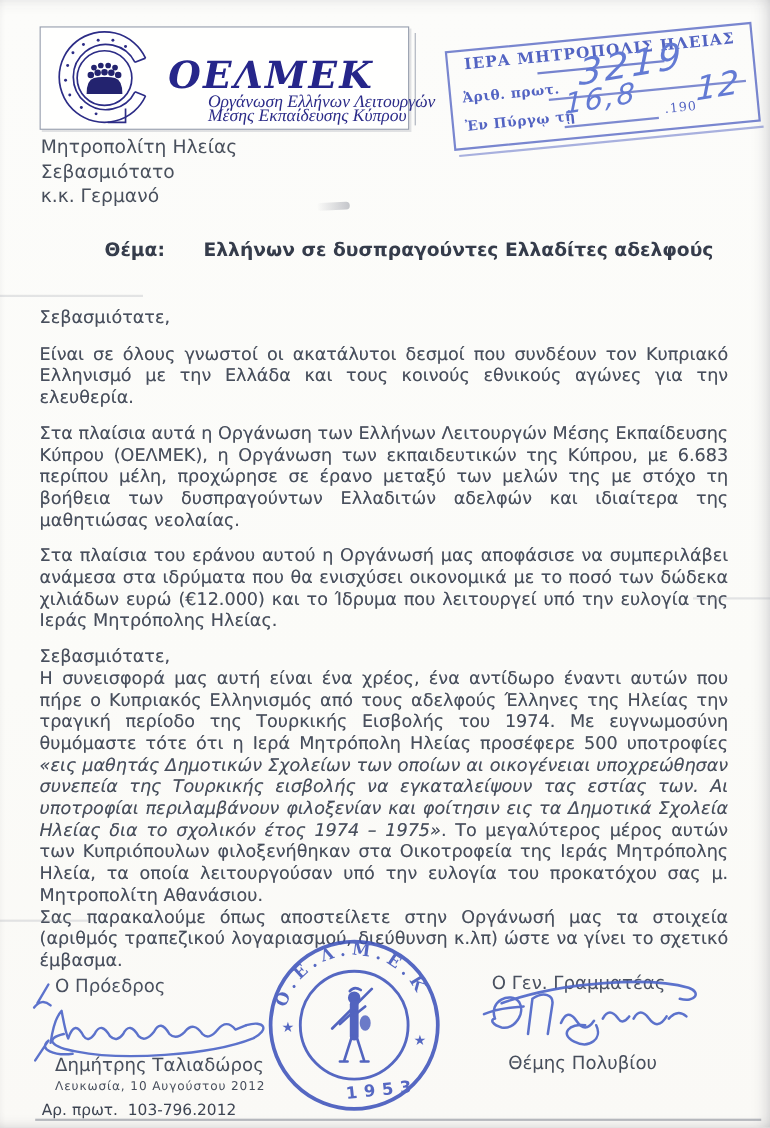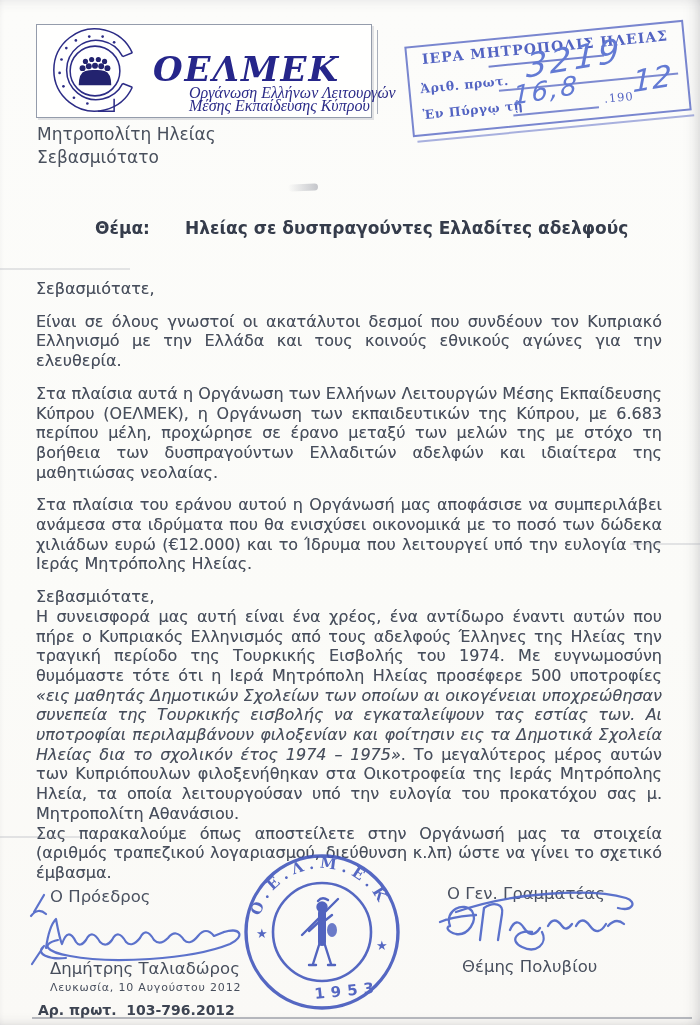--- a/index.html
+++ b/index.html
@@ -51,21 +51,21 @@
   .body{position:absolute;left:36px;top:279px;width:626px;
     font-size:16px;line-height:19.7px;text-align:justify;color:#474e5c;
     text-shadow:0 0 .4px rgba(71,78,92,.45);}
   .body p{margin:0 0 13px 0;}
   .body p.tight{margin:0;}
   .quote{font-style:italic;}
   
   .sig-title-left{position:absolute;left:50px;top:887px;font-size:16.5px;color:#4a5160;}
   .sig-name-left{position:absolute;left:50px;top:959px;font-size:16.5px;color:#474e5c;}
   .sig-date{position:absolute;left:50px;top:981px;font-size:11px;color:#474e5c;letter-spacing:.8px;}
-  .sig-protocol{position:absolute;left:38px;top:1002px;font-size:14px;font-weight:bold;color:#3d4452;white-space:pre;}
+  .sig-protocol{position:absolute;left:38px;top:1002px;font-size:14px;font-weight:normal;color:#3d4452;white-space:pre;}
   .sig-title-right{position:absolute;left:447px;top:884px;font-size:16.5px;color:#4a5160;}
   .sig-name-right{position:absolute;left:462px;top:957px;font-size:16.5px;color:#474e5c;}
   .ink-svg{position:absolute;pointer-events:none;}
   .crease{position:absolute;background:rgba(160,164,175,.28);}
   .bottom-line{position:absolute;left:32px;top:1017px;width:660px;height:1.5px;background:rgba(100,106,122,.45);}
   .smudge{position:absolute;left:288px;top:184px;width:30px;height:7px;border-radius:4px;
     background:linear-gradient(90deg,rgba(150,152,160,0),rgba(140,143,155,.5));transform:rotate(-3deg);}
 </style>
 </head>
 <body>
@@ -122,27 +122,28 @@
     <div class="rstamp-label2">Ἐν Πύργῳ τῇ</div>
     <div class="rstamp-line2"></div>
     <div class="hand hand-date">16,8</div>
     <div class="rstamp-preprint">.190</div>
     <div class="hand hand-year">12</div>
   </div>
 
   <div class="recipient">
     <div>Μητροπολίτη Ηλείας</div>
     <div>Σεβασμιότατο</div>
+    <div>κ.κ. Γερμανό</div>
   </div>
 
   <div class="smudge"></div>
 
   <div class="subject">
     <span class="subject-label">Θέμα:</span>
-    <span class="subject-text">Ηλείας σε δυσπραγούντες Ελλαδίτες αδελφούς</span>
+    <span class="subject-text">Ελλήνων σε δυσπραγούντες Ελλαδίτες αδελφούς</span>
   </div>
 
   <div class="body">
     <p>Σεβασμιότατε,</p>
     <p>Είναι σε όλους γνωστοί οι ακατάλυτοι δεσμοί που συνδέουν τον Κυπριακό Ελληνισμό με την Ελλάδα και τους κοινούς εθνικούς αγώνες για την ελευθερία.</p>
     <p>Στα πλαίσια αυτά η Οργάνωση των Ελλήνων Λειτουργών Μέσης Εκπαίδευσης Κύπρου (ΟΕΛΜΕΚ), η Οργάνωση των εκπαιδευτικών της Κύπρου, με 6.683 περίπου μέλη, προχώρησε σε έρανο μεταξύ των μελών της με στόχο τη βοήθεια των δυσπραγούντων Ελλαδιτών αδελφών και ιδιαίτερα της μαθητιώσας νεολαίας.</p>
     <p>Στα πλαίσια του εράνου αυτού η Οργάνωσή μας αποφάσισε να συμπεριλάβει ανάμεσα στα ιδρύματα που θα ενισχύσει οικονομικά με το ποσό των δώδεκα χιλιάδων ευρώ (€12.000) και το Ίδρυμα που λειτουργεί υπό την ευλογία της Ιεράς Μητρόπολης Ηλείας.</p>
     <p class="tight">Σεβασμιότατε,</p>
     <p class="tight"><span>Η συνεισφορά μας αυτή είναι ένα χρέος, ένα αντίδωρο έναντι αυτών που πήρε ο Κυπριακός Ελληνισμός από τους αδελφούς Έλληνες της Ηλείας την τραγική περίοδο της Τουρκικής Εισβολής του 1974. Με ευγνωμοσύνη θυμόμαστε τότε ότι η Ιερά Μητρόπολη Ηλείας προσέφερε 500 υποτροφίες </span><span class="quote">«εις μαθητάς Δημοτικών Σχολείων των οποίων αι οικογένειαι υποχρεώθησαν συνεπεία της Τουρκικής εισβολής να εγκαταλείψουν τας εστίας των. Αι υποτροφίαι περιλαμβάνουν φιλοξενίαν και φοίτησιν εις τα Δημοτικά Σχολεία Ηλείας δια το σχολικόν έτος 1974 – 1975»</span><span>. Το μεγαλύτερος μέρος αυτών των Κυπριόπουλων φιλοξενήθηκαν στα Οικοτροφεία της Ιεράς Μητρόπολης Ηλεία, τα οποία λειτουργούσαν υπό την ευλογία του προκατόχου σας μ. Μητροπολίτη Αθανάσιου.</span></p>
     <p class="tight">Σας παρακαλούμε όπως αποστείλετε στην Οργάνωσή μας τα στοιχεία (αριθμός τραπεζικού λογαριασμού, διεύθυνση κ.λπ) ώστε να γίνει το σχετικό έμβασμα.</p>

